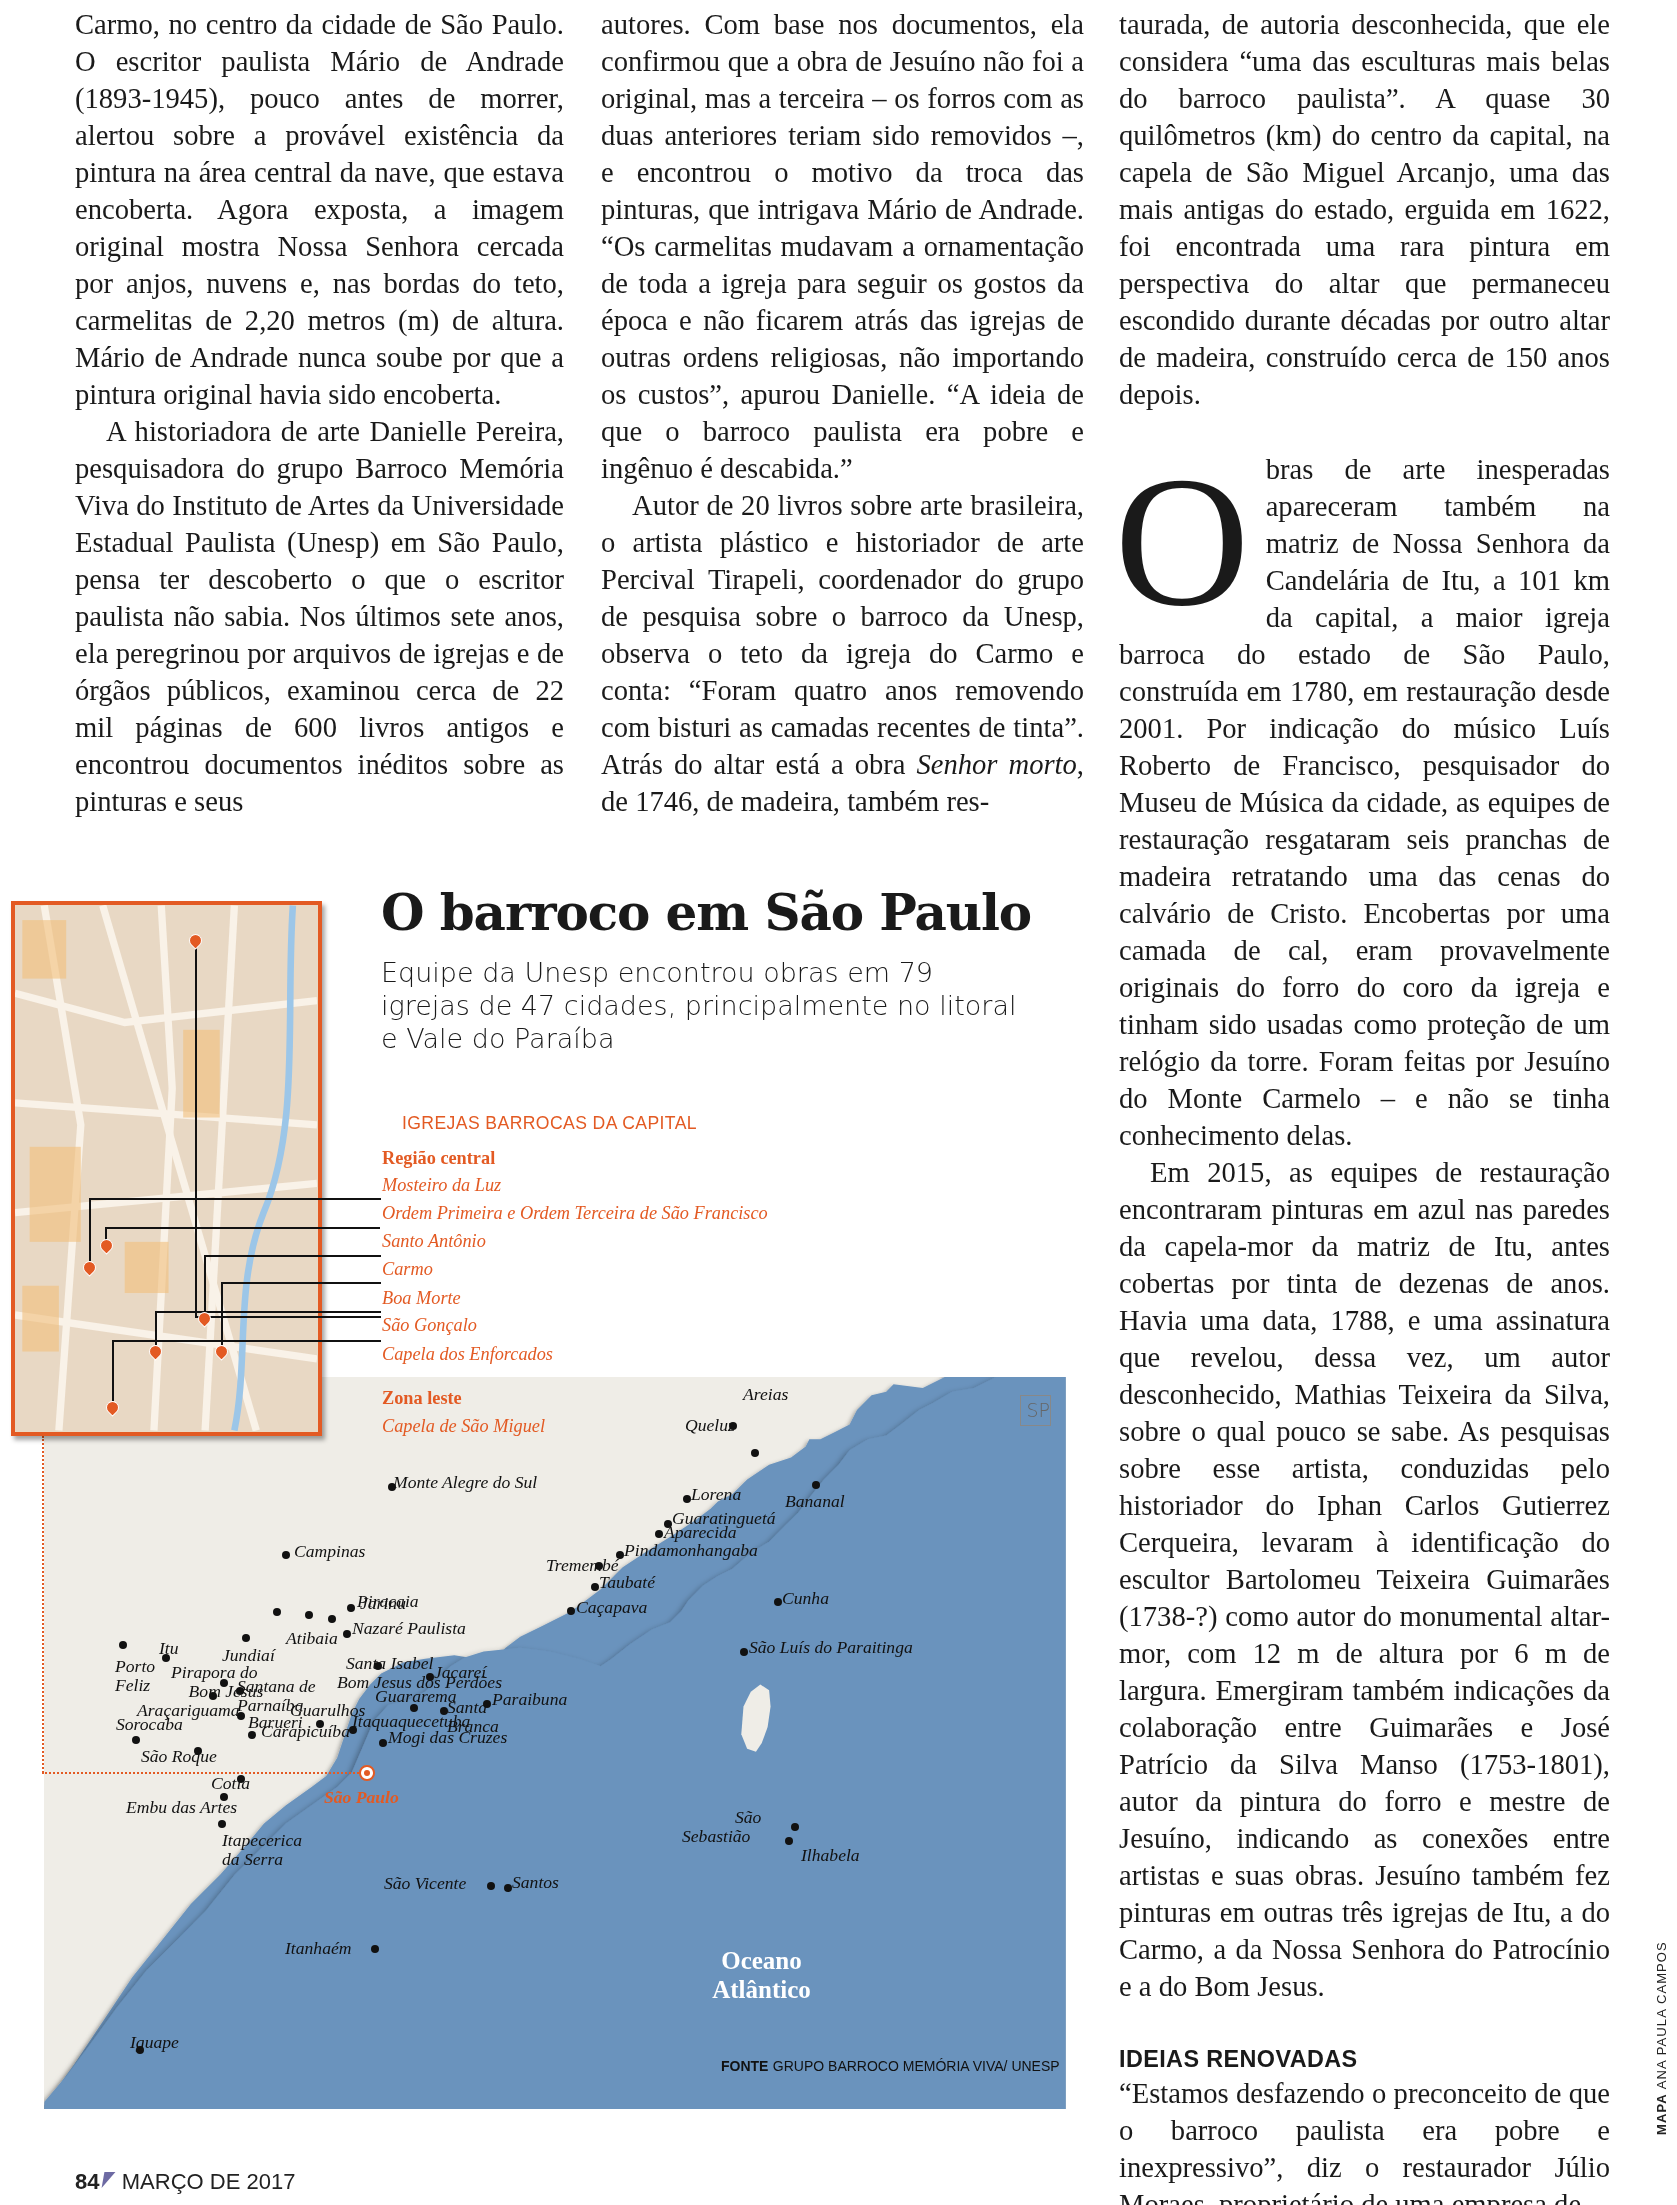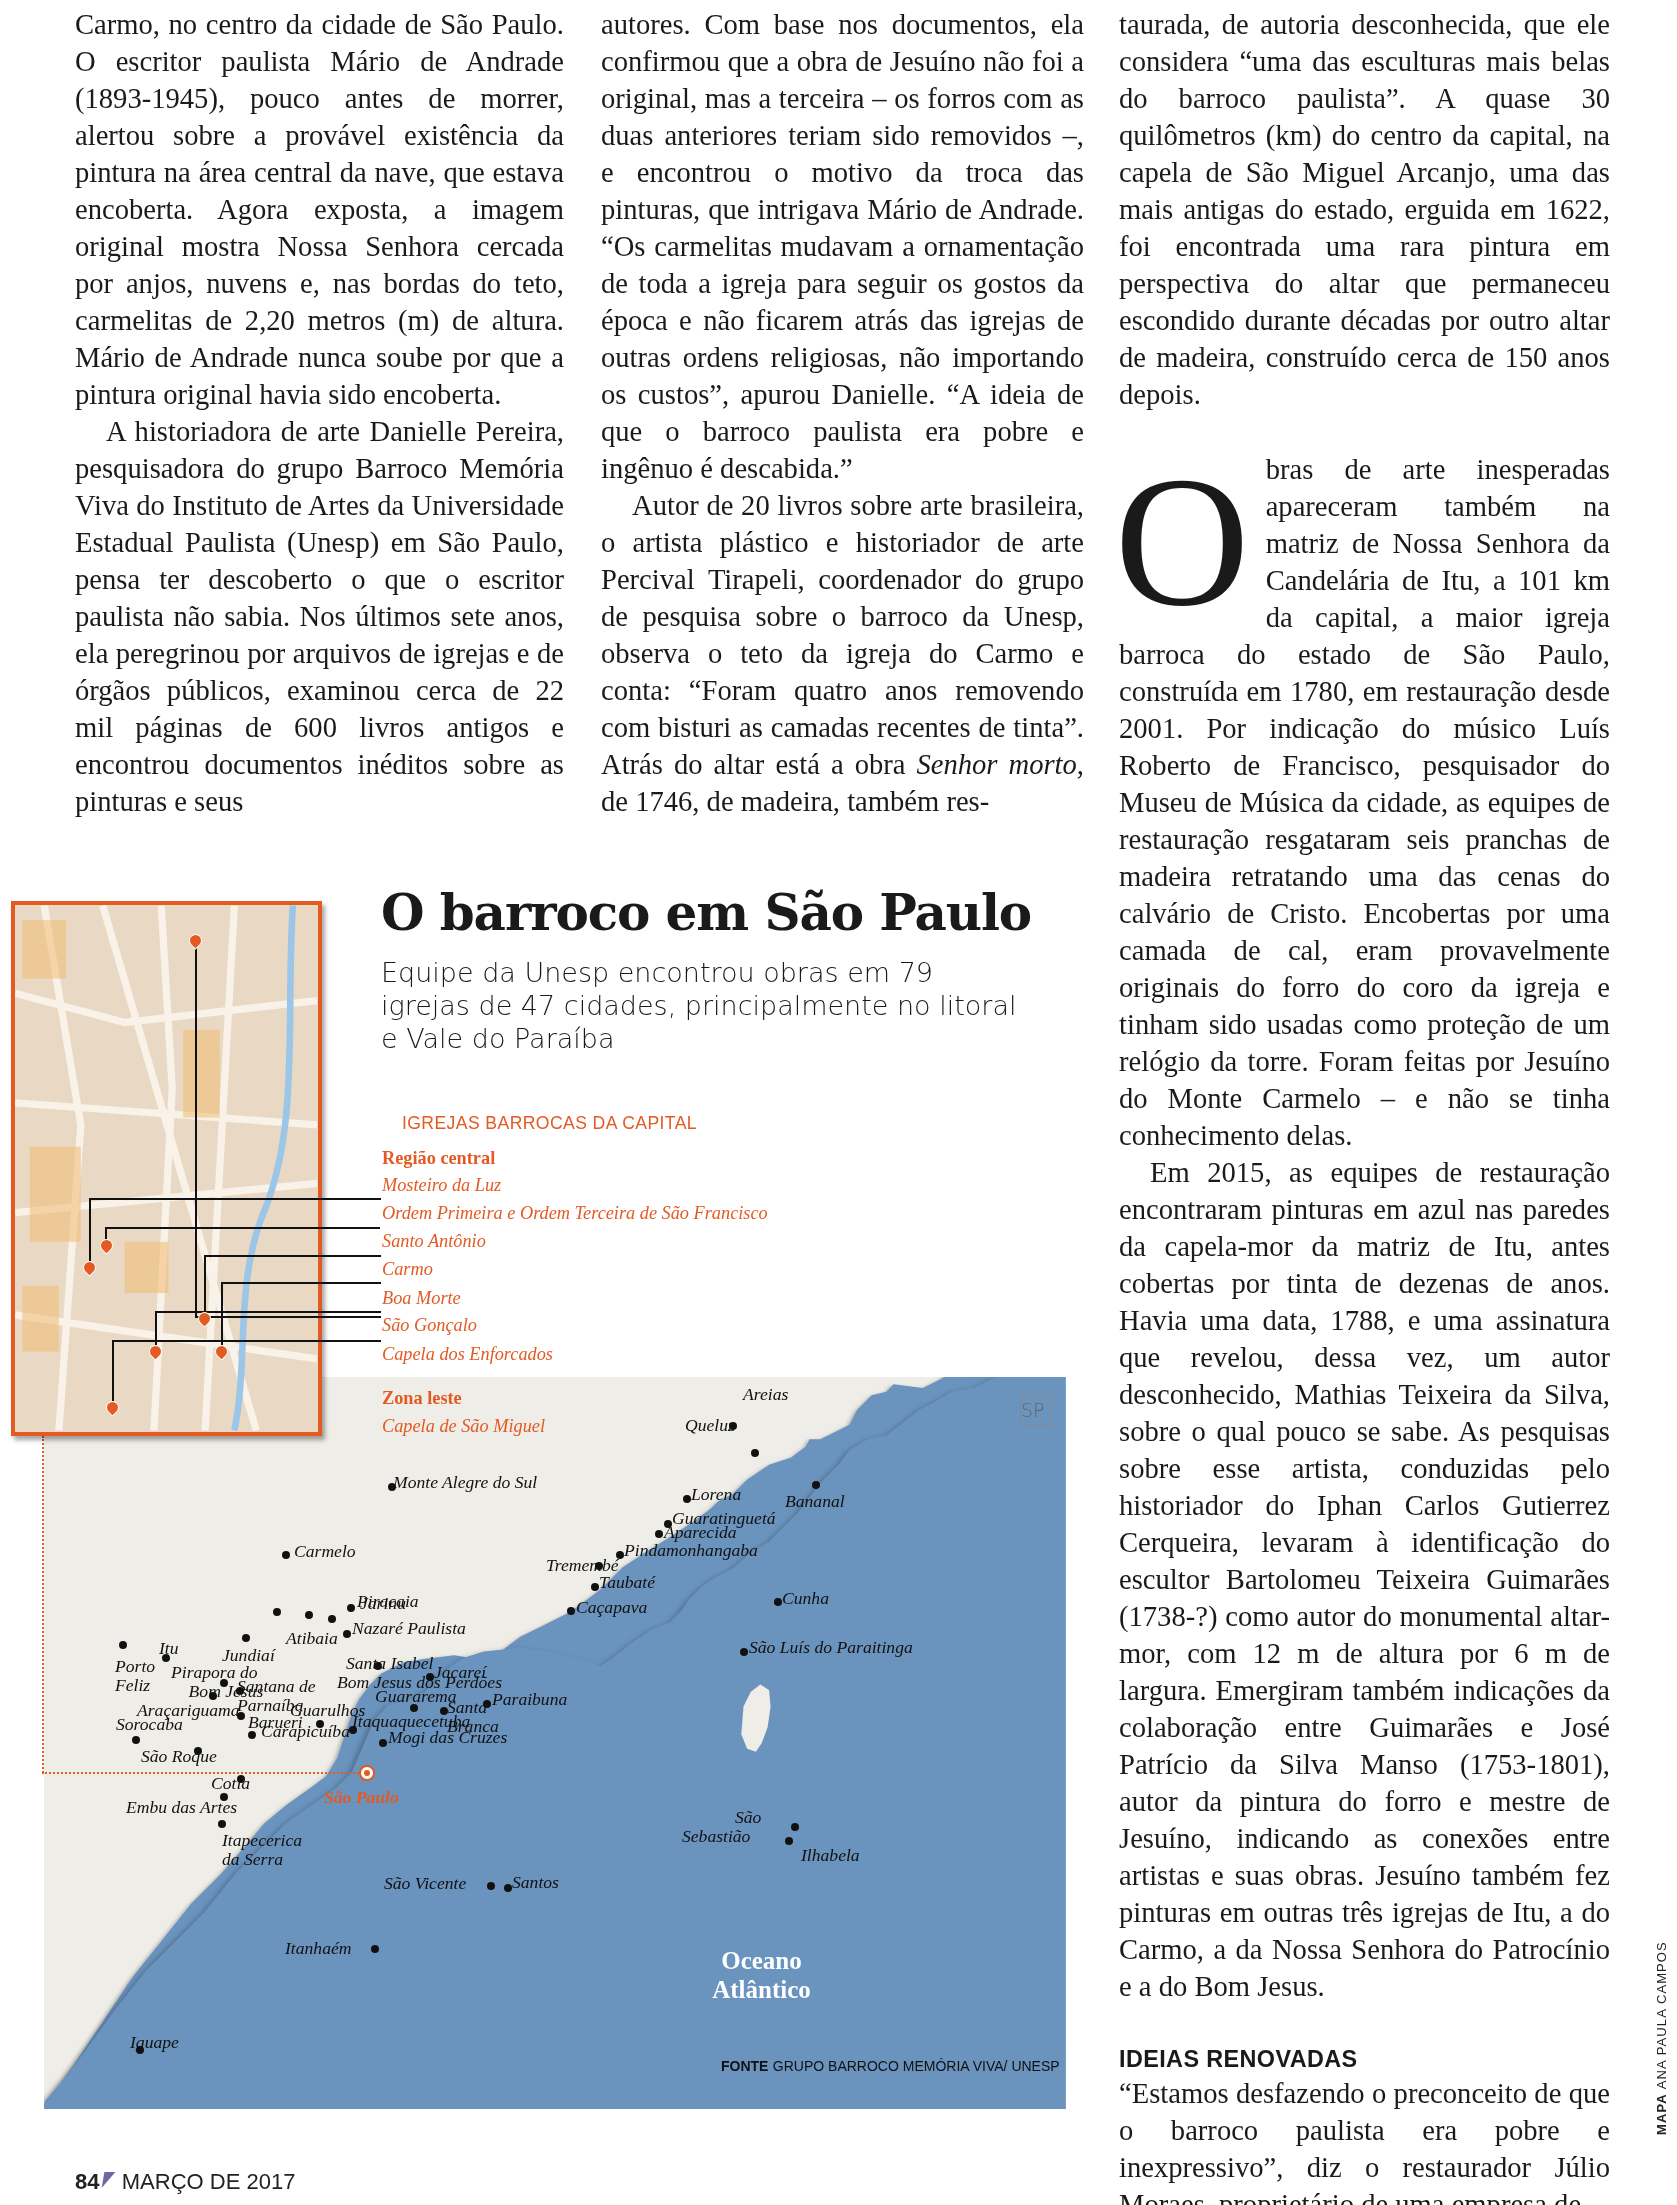--- a/index.html
+++ b/index.html
@@ -25,21 +25,21 @@
   .leg.it{font-style:italic;}
   .lead{position:absolute;height:1.5px;background:#111;z-index:4;}
   .vlead{position:absolute;width:1.5px;background:#111;z-index:4;}
   .city{position:absolute;font-family:"Liberation Serif",serif;font-style:italic;font-size:17.6px;line-height:19px;color:#111;white-space:nowrap;z-index:2;}
   .dot{position:absolute;width:8px;height:8px;border-radius:50%;background:#111;z-index:2;}
   #sp-city{color:#e35a23;font-weight:bold;}
   #sp-marker{position:absolute;left:359px;top:1765px;width:11.7px;height:11.7px;border-radius:50%;border:2.2px solid #e35a23;background:#fff;z-index:3;}
   #sp-marker::after{content:"";position:absolute;left:2.9px;top:2.9px;width:5.9px;height:5.9px;border-radius:50%;background:#e35a23;}
   #sp-dotline-v{position:absolute;left:42px;top:1436px;height:337px;border-left:2.2px dotted #e35a23;z-index:2;}
   #sp-dotline-h{position:absolute;left:42px;top:1772px;width:317px;border-top:2.2px dotted #e35a23;z-index:2;}
-  #sp-box{position:absolute;left:1020px;top:1395px;width:29px;height:29px;border:1.1px solid #888;font-family:"DejaVu Sans",sans-serif;font-weight:200;font-size:19px;color:#666;text-align:left;line-height:29px;z-index:2;}
+  #sp-box{position:absolute;left:1020px;top:1395px;width:29px;height:29px;border:1.1px solid #888;font-family:"DejaVu Sans",sans-serif;font-weight:200;font-size:19px;color:#666;text-align:right;line-height:29px;z-index:2;}
   #ocean-label{position:absolute;left:710px;top:1946px;font-family:"Liberation Serif",serif;font-weight:bold;font-size:25px;color:#fff;text-align:center;line-height:29px;z-index:2;}
   #fonte{position:absolute;left:721px;top:2058px;font-family:"Liberation Sans",sans-serif;font-size:14px;color:#111;z-index:2;white-space:nowrap;}
   #fonte b{font-weight:bold;margin-right:4.4px;}
   #footer{position:absolute;left:75px;top:2169px;font-family:"Liberation Sans",sans-serif;font-size:22px;color:#222;white-space:nowrap;}
   #footer .pn{font-weight:bold;margin-right:4px;}
   #footer .tri{display:inline-block;width:0;height:0;border-left:11.7px solid #6d6aa3;border-top:0;border-bottom:16px solid transparent;vertical-align:1.5px;margin-right:7.3px;transform:skewX(-10deg);}
   .pin{position:absolute;width:13px;height:13px;border-radius:50% 50% 50% 0;background:#e35a23;transform:rotate(-45deg);z-index:5;border:1.5px solid #fff;box-sizing:border-box;}
 </style>
 </head>
 <body>
@@ -160,21 +160,21 @@
 
 <div id="sp-box">SP</div>
 
 <div id="sp-dotline-v"></div>
 <div id="sp-dotline-h"></div>
 <div id="sp-marker"></div>
 <div class="city" id="sp-city" style="left:324px;top:1788px">São Paulo</div>
 
 <div id="cities">
     <div class="city" style="left: 393px; top: 1473px;">Monte Alegre do Sul</div>
-    <div class="city" style="left: 294px; top: 1542px;">Carmelo</div>
+    <div class="city" style="left: 294px; top: 1542px;">Campinas</div>
     <div class="city" style="left: 360px; top: 1594px;">Jarinu</div>
     <div class="city" style="left: 286px; top: 1629px;">Atibaia</div>
     <div class="city" style="left: 357px; top: 1592px;">Piracaia</div>
     <div class="city" style="left: 337px; top: 1673px;">Bom Jesus dos Perdões</div>
     <div class="city" style="left: 352px; top: 1619px;">Nazaré Paulista</div>
     <div class="city" style="left: 222px; top: 1646px;">Jundiaí</div>
     <div class="city" style="left: 115px; top: 1657px;">
       <div>Porto</div>
       <div>Feliz</div>
     </div>

